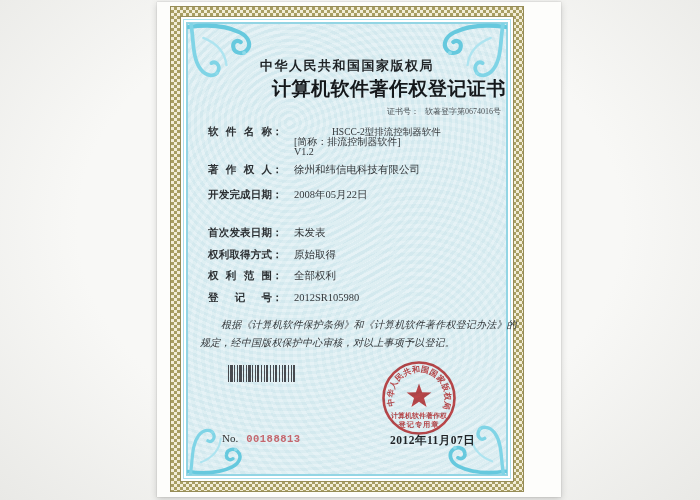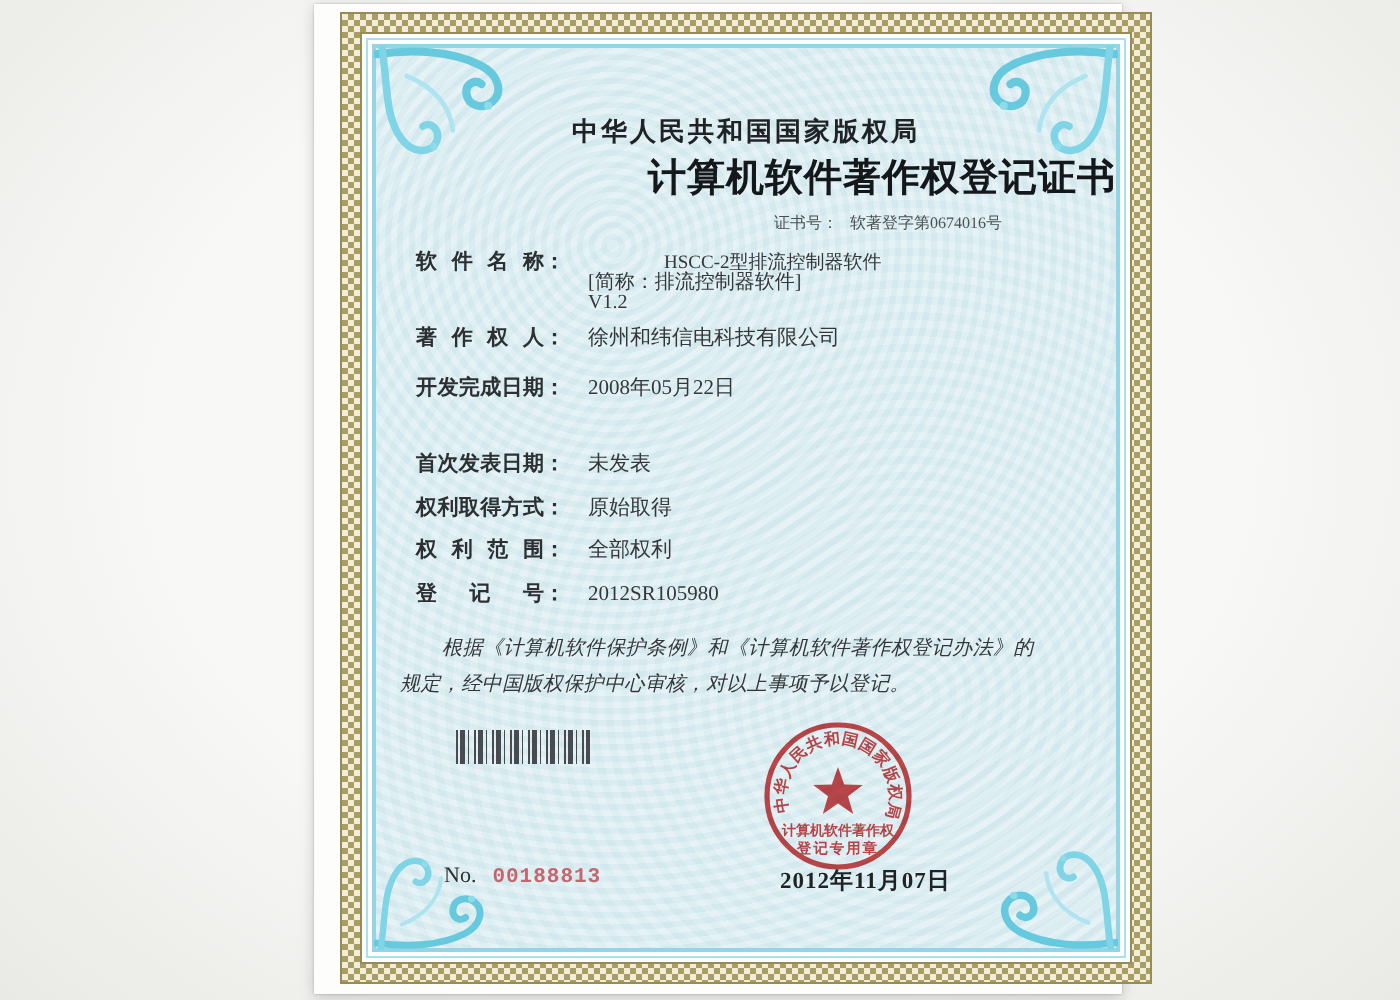--- a/index.html
+++ b/index.html
@@ -8,21 +8,21 @@
     background:radial-gradient(ellipse at 50% 45%, #f8f8f6 55%, #e9e9e6 100%);
     font-family:"Liberation Serif","DejaVu Serif",serif;
   }
   .paper{
     position:absolute;left:157px;top:2px;width:404px;height:495px;
     background:#fdfdfb;
     box-shadow:0 2px 7px rgba(0,0,0,.18), 0 0 1px rgba(0,0,0,.25);
   }
   
   .frame{
-    position:absolute;left:13px;top:4px;width:406px;height:486px;box-sizing:border-box;
+    position:absolute;left:13px;top:4px;width:354px;height:486px;box-sizing:border-box;
     border:1px solid #968c57;
     background:repeating-conic-gradient(#a89e63 0% 25%, #f2edd8 0% 50%);
     background-size:6px 6px;
   }
   .cyanline{
     position:absolute;inset:9px;box-sizing:border-box;
     background:#ffffff;border:1px solid #968c57;padding:2px;
   }
   .cyan2{
     height:100%;box-sizing:border-box;background:#fff;

